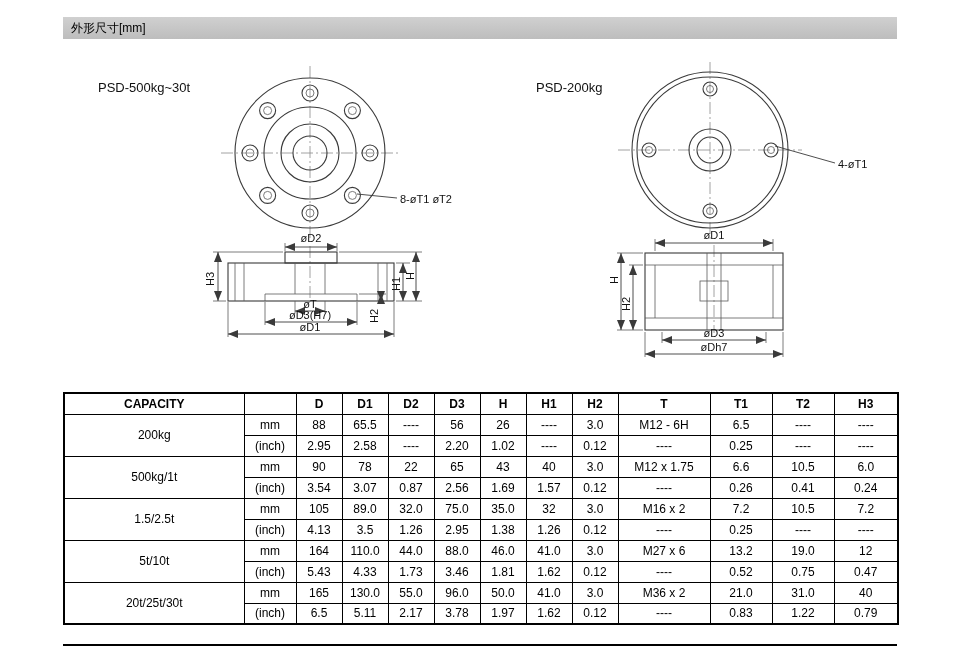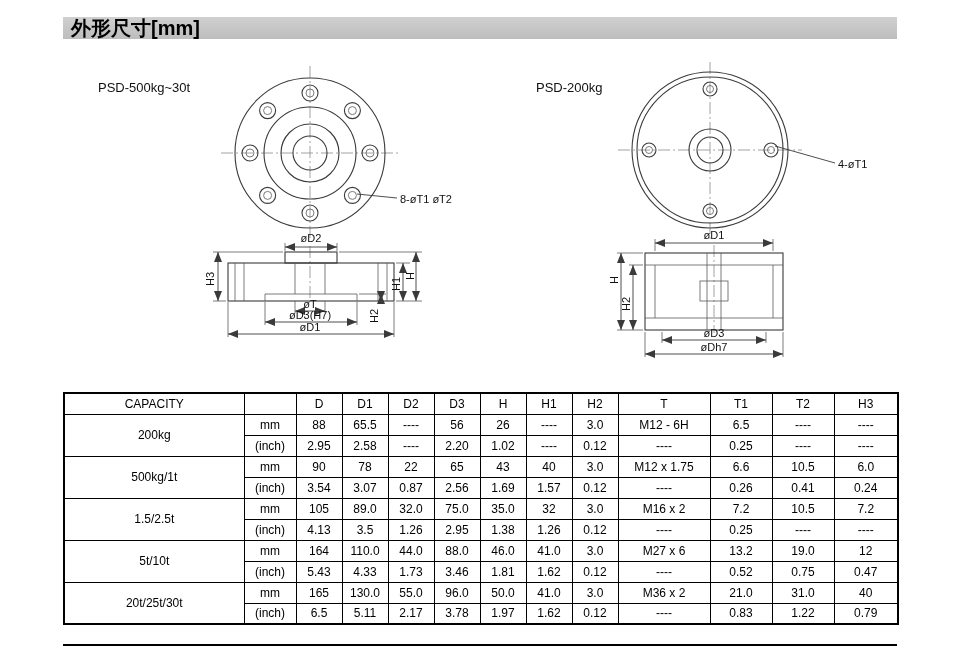--- a/index.html
+++ b/index.html
@@ -10,42 +10,42 @@
     font-family: "Liberation Sans", "DejaVu Sans", sans-serif;
     position: relative;
   }
   .page { position: absolute; inset: 0; background: #fff; overflow: hidden; }
 
   .titlebar {
     position: absolute; left: 63px; top: 17px; width: 834px; height: 22px;
     background: linear-gradient(180deg, #d0d0d0, #bdbdbd);
     display: flex; align-items: center; padding: 0 8px;
   }
-  .titlebar .t { font-size: 20px; font-weight: bold; color: #000; }
+  .titlebar .t { font-size: 12px; font-weight: normal; color: #000; }
 
   .drawings { position: absolute; left: 63px; top: 52px; }
   svg text { font-family: "Liberation Sans", "DejaVu Sans", sans-serif; font-size: 11px; fill: #111; }
   svg text.ttl { font-size: 13px; }
   .out  { fill: none; stroke: #3a3a3a; stroke-width: 1.1; }
   .thin { fill: none; stroke: #5a5a5a; stroke-width: 0.8; }
   .cl   { fill: none; stroke: #8a8a8a; stroke-width: 0.8; stroke-dasharray: 12 3 2 3; }
   .dim  { stroke: #3a3a3a; stroke-width: 0.9; marker-start: url(#arw); marker-end: url(#arw); }
   .ldr  { stroke: #3a3a3a; stroke-width: 0.9; }
 
   .dimtable {
     position: absolute; left: 63px; top: 392px; width: 834px;
     border-collapse: collapse; table-layout: fixed;
     border: 2px solid #000;
   }
   .dimtable th, .dimtable td {
     border: 1px solid #000; text-align: center; vertical-align: middle;
     font-size: 12px; padding: 0 2px; height: 21px;
     overflow: hidden; white-space: nowrap; color: #000;
   }
-  .dimtable th { font-weight: normal; }
+  .dimtable th { font-weight: bold; }
 
   .bottom-rule { position: absolute; left: 63px; top: 644px; width: 834px; height: 2px; background: #000; }
 </style>
 </head>
 <body>
 
 <div class="page">
 
   <div class="titlebar">
     <span class="t">外形尺寸[mm]</span>

